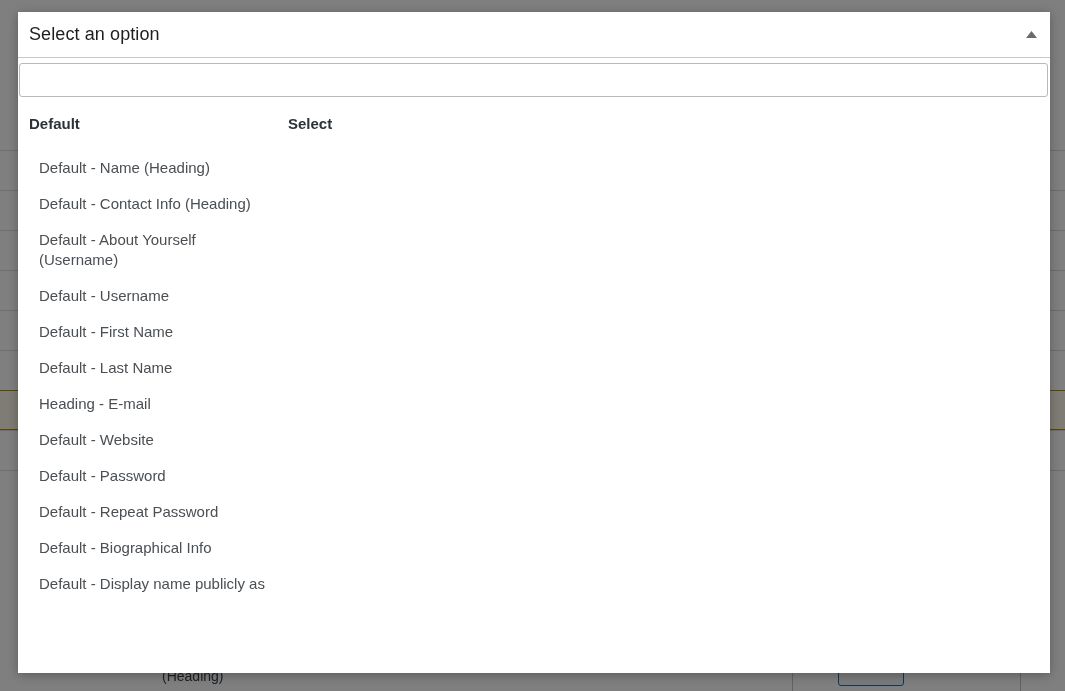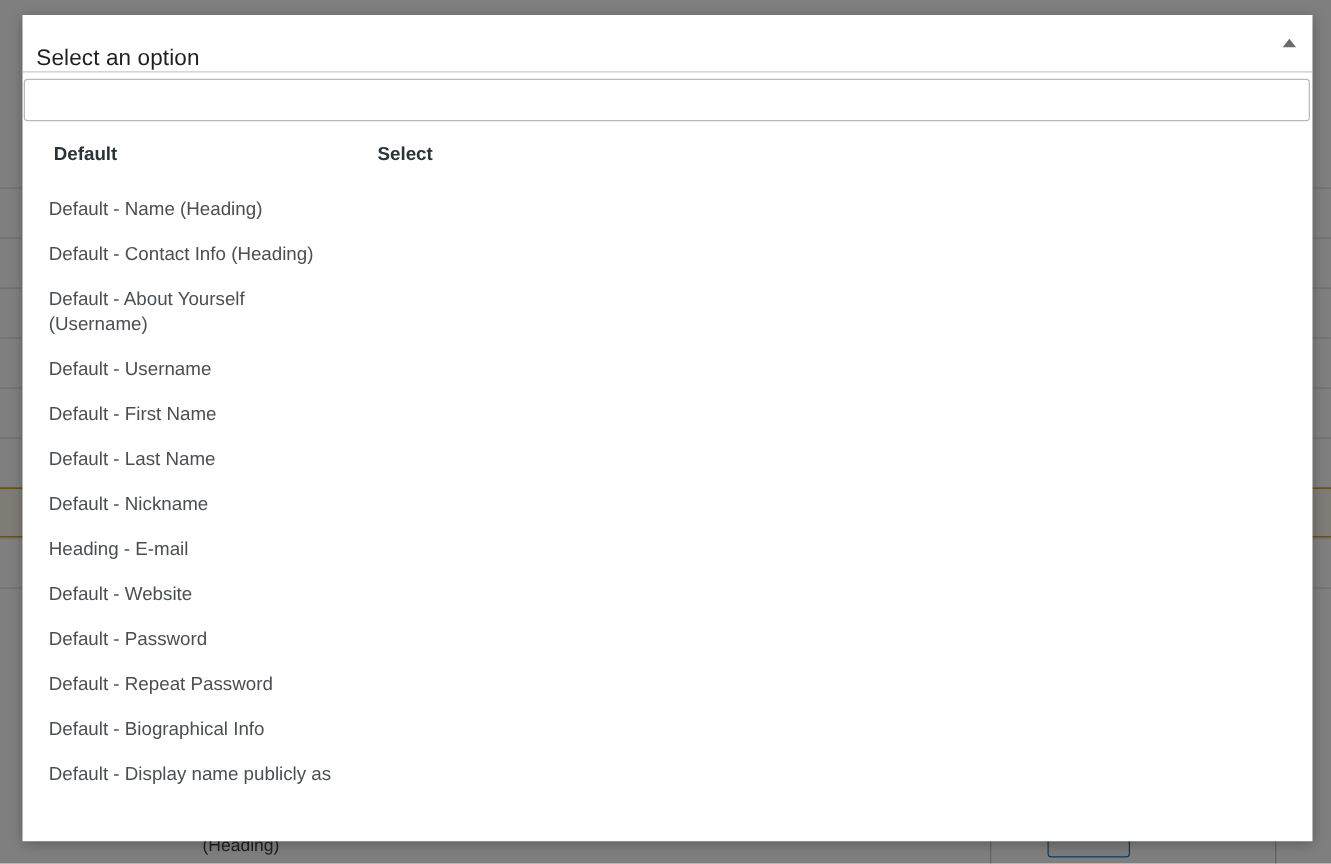--- a/index.html
+++ b/index.html
@@ -101,21 +101,21 @@
     display: flex;
     flex-direction: column;
     overflow: hidden;
   }
 
   .modal-header {
     height: 46px;
     flex: 0 0 46px;
     border-bottom: 1px solid #c9c9c9;
     display: flex;
-    align-items: flex-end;
+    align-items: center;
     padding: 0 2px 0 11px;
     position: relative;
   }
   .modal-title {
     font-size: 18px;
     color: #1f1f1f;
     font-weight: 400;
     letter-spacing: 0.1px;
   }
   .collapse-caret {
@@ -156,21 +156,21 @@
     padding: 11px 0 0 0;
     overflow: hidden;
   }
   .col {
     flex: 0 0 259px;
   }
   .col-header {
     font-size: 15px;
     font-weight: 700;
     color: #2c3338;
-    padding: 0 0 0 25px;
+    padding: 0 0 0 11px;
     margin-bottom: 16px;
     line-height: 20px;
   }
   .col-list {
     list-style: none;
     margin: 0;
     padding: 0;
   }
   .col-item {
     font-size: 15px;
@@ -261,21 +261,20 @@
     <div class="columns" id="columns">
         <div class="col col-1">
           <div class="col-header">Default</div>
           <ul class="col-list">
             <li class="col-item">Default - Name (Heading)</li>
             <li class="col-item">Default - Contact Info (Heading)</li>
             <li class="col-item">Default - About Yourself (Username)</li>
             <li class="col-item">Default - Username</li>
             <li class="col-item">Default - First Name</li>
             <li class="col-item">Default - Last Name</li>
-            <li class="col-item">Default - Nickname</li>
             <li class="col-item">Heading - E-mail</li>
             <li class="col-item">Default - Website</li>
             <li class="col-item">Default - Password</li>
             <li class="col-item">Default - Repeat Password</li>
             <li class="col-item">Default - Biographical Info</li>
             <li class="col-item">Default - Display name publicly as</li>
           </ul>
         </div>
         <div class="col col-3">
           <div class="col-header">Select</div>

